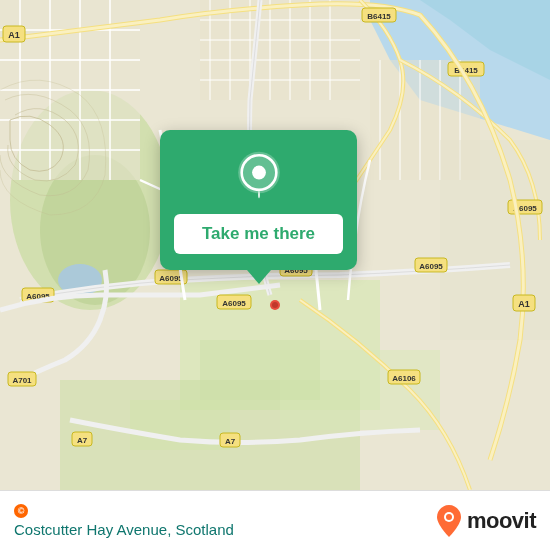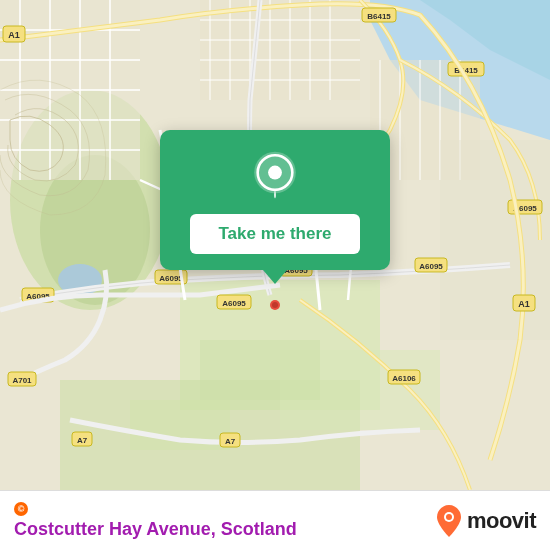--- a/index.html
+++ b/index.html
@@ -25,21 +25,21 @@
       height: 100%;
       position: absolute;
       top: 0; left: 0;
     }
 
     
     #popup-card {
       position: absolute;
       top: 130px;
       left: 160px;
-      width: 230px;
+      width: 197px;
       background: #2eaa6e;
       border-radius: 10px;
       padding: 20px 16px 16px;
       display: flex;
       flex-direction: column;
       align-items: center;
       box-shadow: 0 4px 16px rgba(0,0,0,0.25);
       z-index: 10;
     }
 
@@ -97,23 +97,23 @@
     #footer-attribution {
       font-size: 10px;
       color: #666;
       display: flex;
       align-items: center;
       gap: 3px;
       margin-bottom: 3px;
     }
 
     #footer-location {
-      font-size: 18px;
-      font-weight: 700;
-      color: #a21caf;
+      font-size: 15px;
+      font-weight: 400;
+      color: #0f766e;
     }
 
     #moovit-logo {
       display: flex;
       align-items: center;
       gap: 4px;
     }
 
     #moovit-pin {
       width: 28px;

